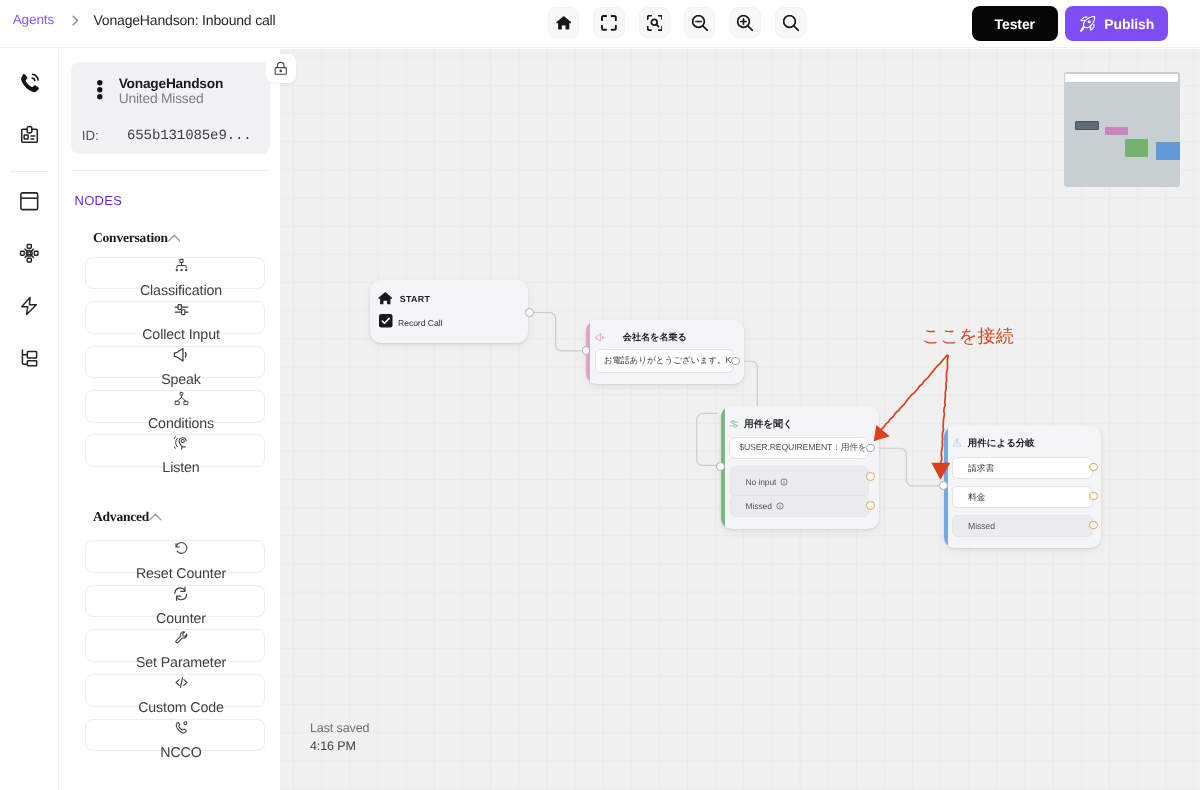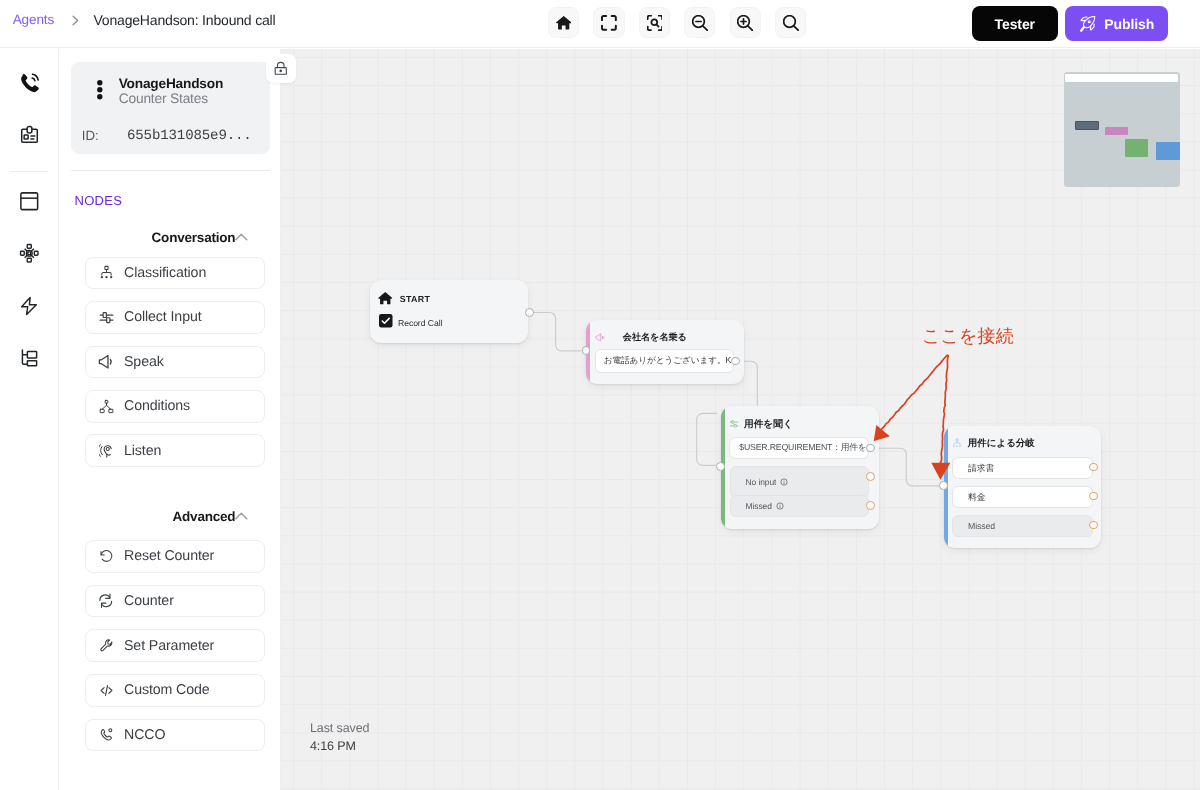--- a/index.html
+++ b/index.html
@@ -66,29 +66,29 @@
     background: #f1f2f4; border-radius: 8px;
   }
   .ac-dots { position:absolute; left: 26.8px; top: 18.2px; }
   .ac-name { position:absolute; left: 48.2px; top: 13.6px; font-size: 13.7px; font-weight: 700; color: #17181a; letter-spacing: -0.2px;}
   .ac-country { position:absolute; left: 48.2px; top: 28.8px; font-size: 13.8px; color: #7b8085; letter-spacing: -0.2px;}
   .ac-id-label { position:absolute; left: 11.3px; top: 65.6px; font-size: 13.3px; color: #53575b; letter-spacing: -0.1px;}
   .ac-id-value { position:absolute; left: 56.5px; top: 65.6px; font-size: 14.1px; color: #3c4044; letter-spacing: -0.15px; font-family: Liberation Mono, monospace;}
   .panel-div { position:absolute; left:11.5px; top: 121px; width: 199.5px; height:1px; background:#e9ebed;}
   .nodes-title { position:absolute; left: 15.5px; top: 144px; font-size: 13px; color: #6d28d9; letter-spacing: 0.3px;}
   .group-head {
-    position:absolute; left: 12px; width: 177px;
-    display:flex; align-items:center; justify-content: flex-end; cursor: pointer;
+    position:absolute; left: 34px; width: 177px;
+    display:flex; align-items:center; justify-content: flex-start; cursor: pointer; font-family: Liberation Serif, serif;
   }
   .group-title { font-size: 13.5px; font-weight: 700; color: #17181a; letter-spacing: -0.2px;}
   .node-btn {
     position:absolute; left: 26px; width: 180px; height: 32.6px;
     display: flex; align-items: center; gap: 10px;
     border: 1px solid #ededef; border-radius: 8px; background:#fff;
-    padding-left: 12px; cursor: pointer;
+    padding-left: 12px; cursor: pointer; flex-direction: column;
   }
   .node-btn .lbl { font-size: 14.2px; color: #3b3f43; letter-spacing: -0.1px;}
   .ni { width:16px;height:16px;display:flex;align-items:center;justify-content:center;}
 
   
   .canvas {
     position: absolute; left: 281px; top: 49px; width: 919px; height: 741px;
     background-color: #f0f0f0;
     background-image:
       linear-gradient(to right, #e9e9e9 1px, transparent 1px),
@@ -273,21 +273,21 @@
   <div class="panel">
     <div class="agent-card">
       <div class="ac-dots">
         <svg width="5.6" height="19.4" viewBox="0 0 5.6 19.4">
           <circle cx="2.8" cy="2.7" r="2.7" fill="#111315"></circle>
             <circle cx="2.8" cy="9.7" r="2.7" fill="#111315"></circle>
             <circle cx="2.8" cy="16.7" r="2.7" fill="#111315"></circle>
         </svg>
       </div>
       <div class="ac-name">VonageHandson</div>
-      <div class="ac-country">Counter States</div>
+      <div class="ac-country">United Missed</div>
       <div class="ac-id-label">ID:</div>
       <div class="ac-id-value">655b131085e9...</div>
     </div>
     <div class="panel-div"></div>
     <div class="nodes-title">NODES</div>
 
     <div class="group-head" style="top:180.5px">
       <span class="group-title">Conversation</span>
       <svg width="12.6" height="8" viewBox="0 0 12.6 8" fill="none">
           <path d="M0.85 6.8 6.3 1.2l5.45 5.6" stroke="#9ea2a6" stroke-width="1.55" stroke-linecap="round" stroke-linejoin="round"></path>

